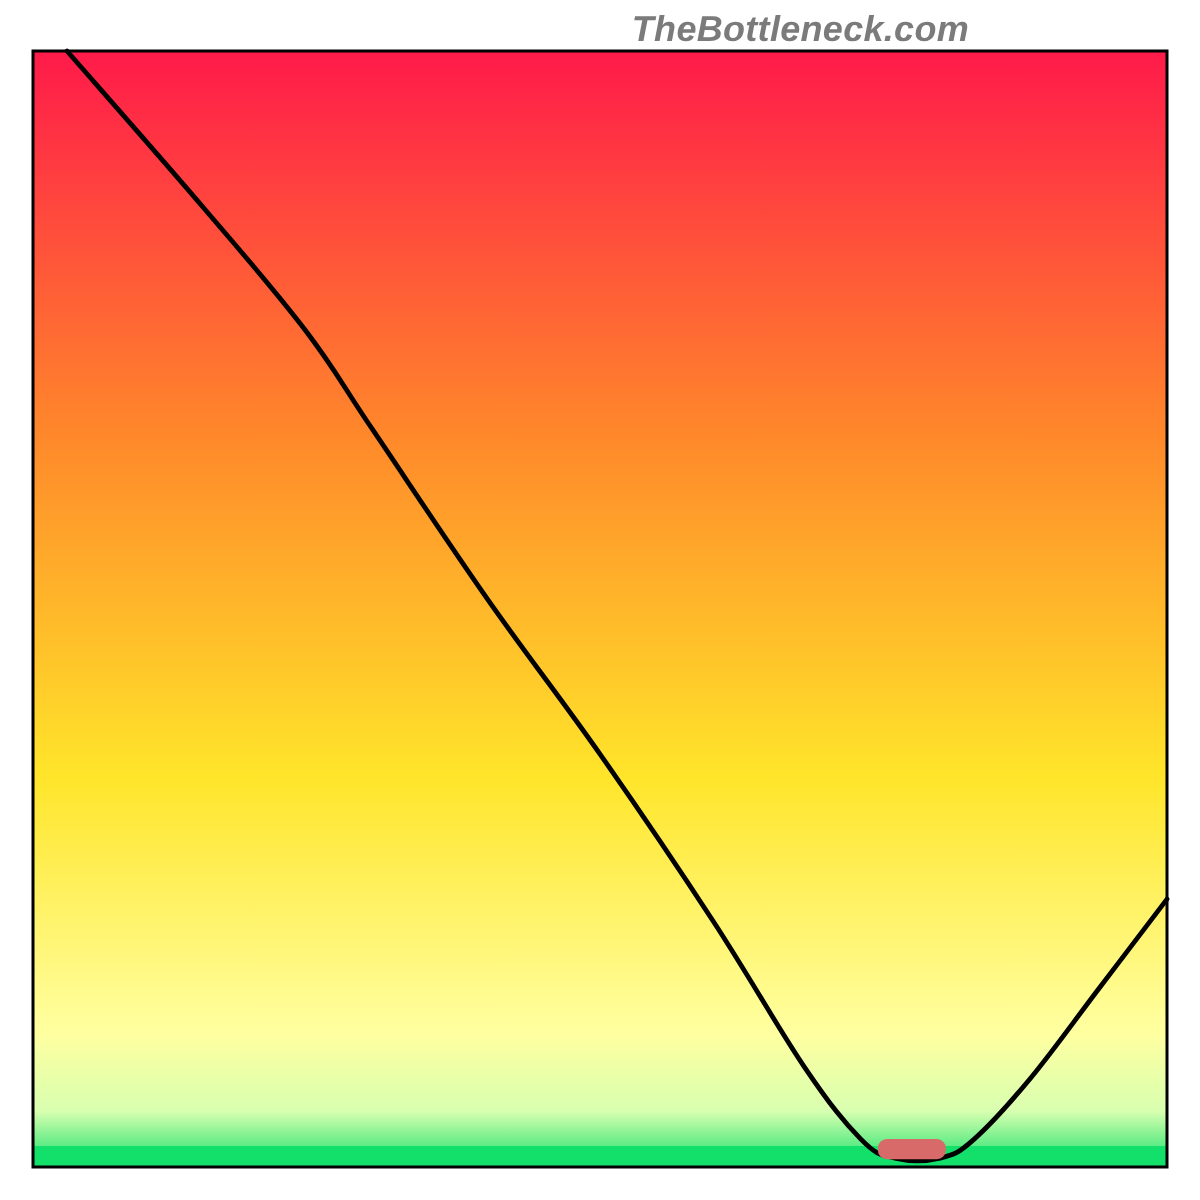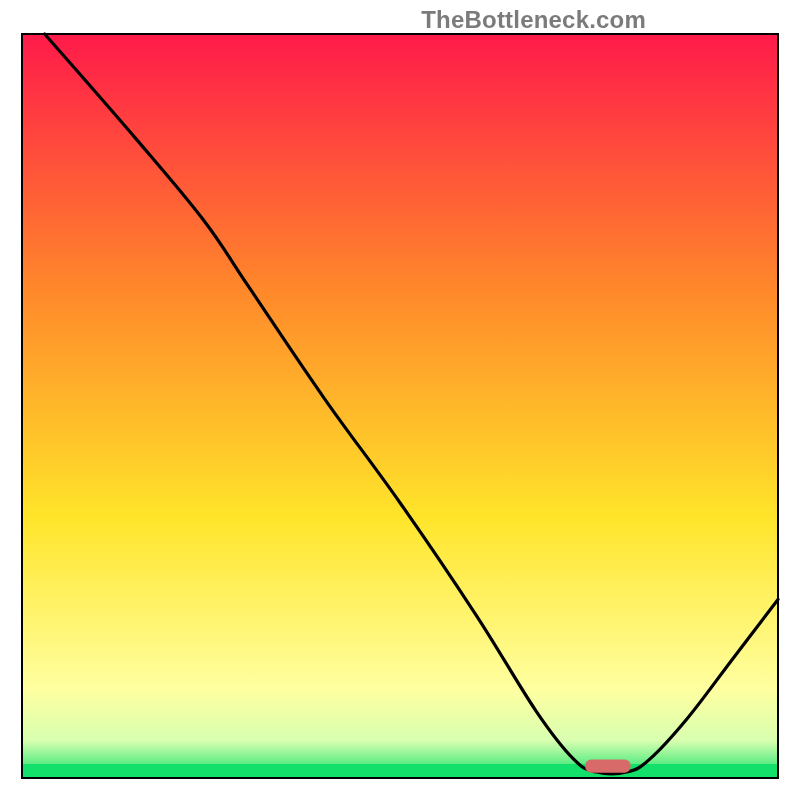--- a/index.html
+++ b/index.html
@@ -8,20 +8,21 @@
     width: 800px;
     height: 800px;
     background: #ffffff;
     font-family: Arial, Helvetica, sans-serif;
   }
   .chart-wrap {
     position: relative;
     width: 660px;
     height: 800px;
     box-sizing: border-box;
+    font-style: italic;
   }
   .watermark {
     position: absolute;
     top: 6px;
     right: 14px;
     font-size: 24px;
     font-weight: bold;
     color: #7b7b7b;
     letter-spacing: 0.2px;
     user-select: none;

